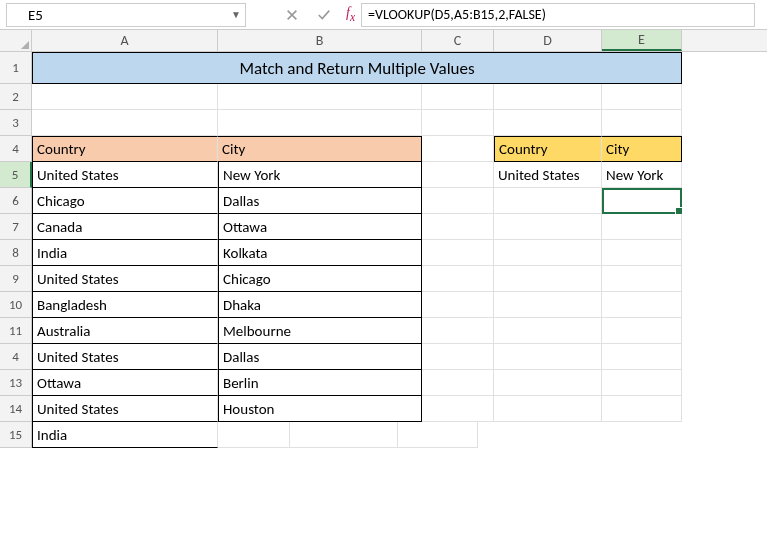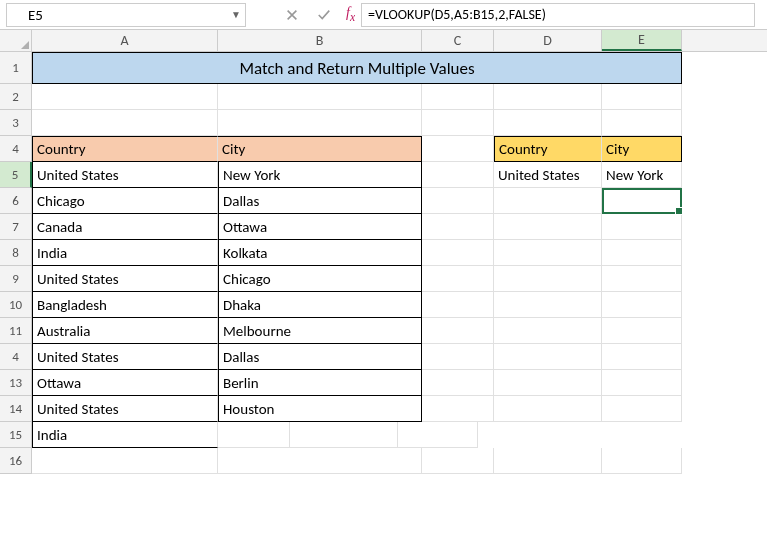--- a/index.html
+++ b/index.html
@@ -245,28 +245,20 @@
   <div class="grid-row">
       <div class="row-h">15</div>
       <div class="cell col-A bl bb">
         <span>India</span>
       </div>
       <div class="cell col-C"></div>
       <div class="cell col-D"></div>
       <div class="cell col-E"></div>
     </div>
 
-  <div class="grid-row">
-    <div class="row-h">16</div>
-    <div class="cell col-A"></div>
-      <div class="cell col-B"></div>
-      <div class="cell col-C"></div>
-      <div class="cell col-D"></div>
-      <div class="cell col-E"></div>
-  </div>
 
   <div class="active-cell" style="left:602px; top:158px; width:80px; height:26px;"></div>
 
   <div class="watermark">
     <div class="logo"></div>
     <div>
       <div class="brand">exceldemy</div>
       <div class="sub">EXCEL · DATA · BI</div>
     </div>
   </div>

